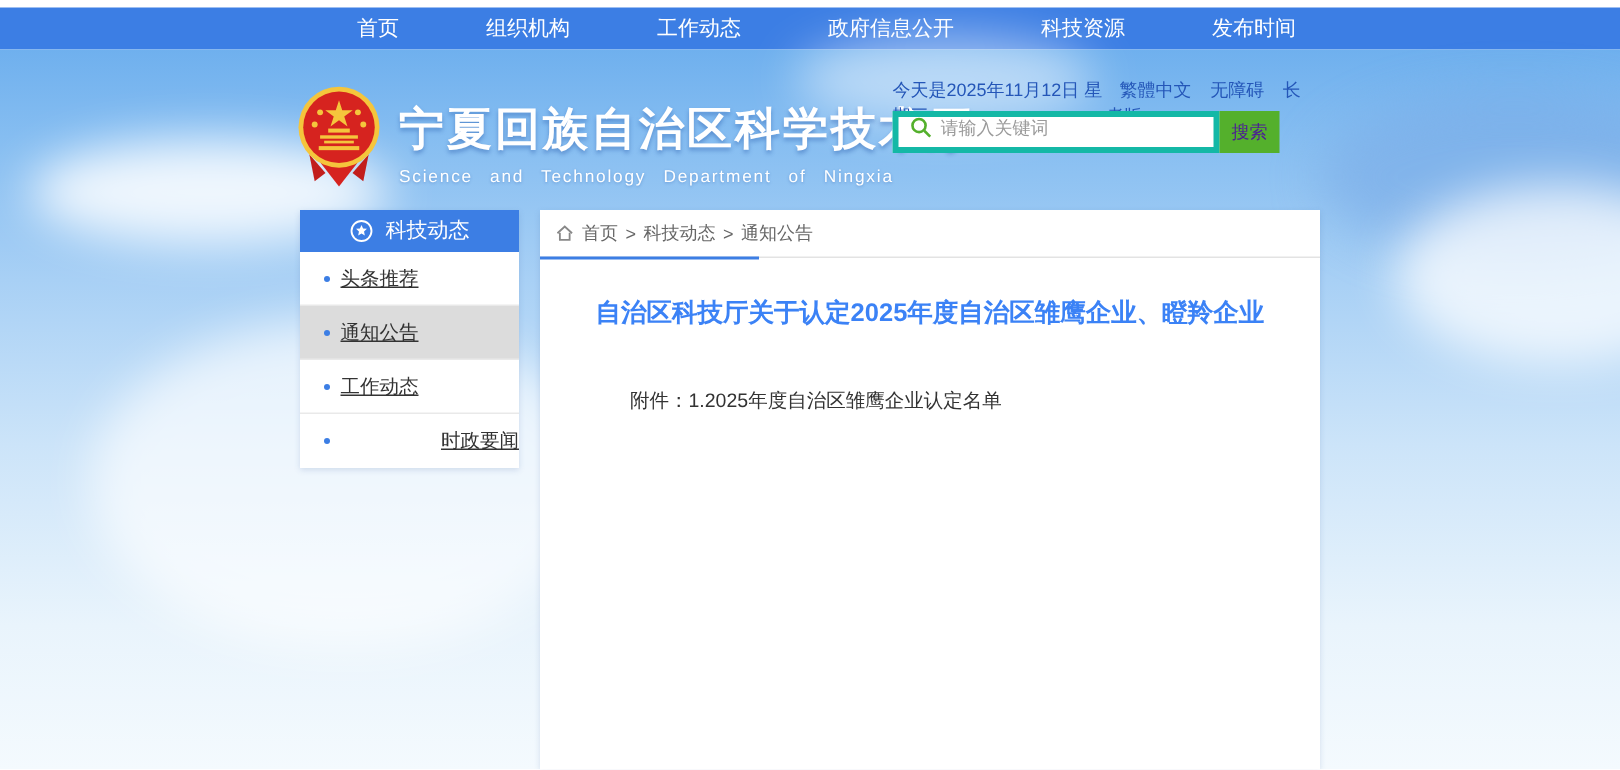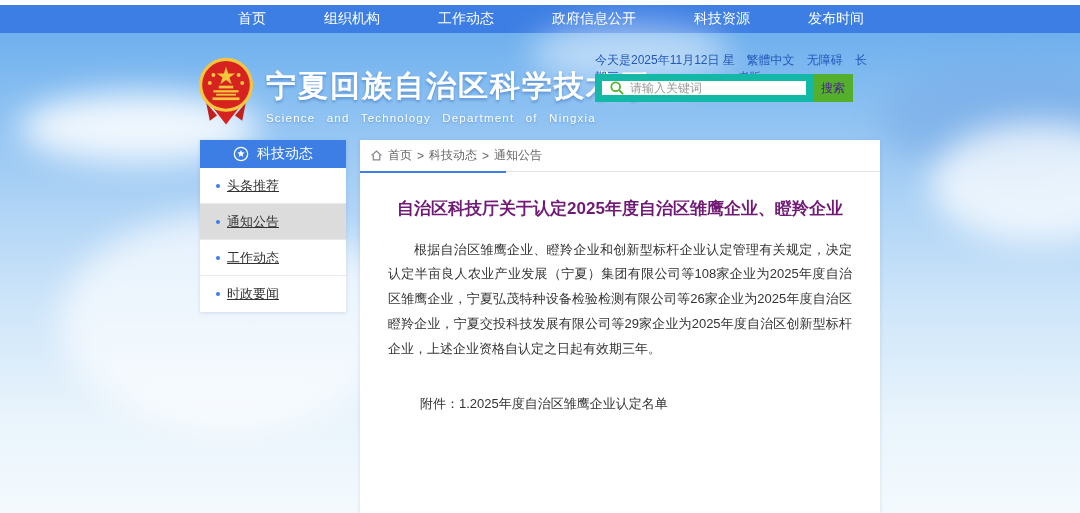--- a/index.html
+++ b/index.html
@@ -27,46 +27,46 @@
   .logo { position:absolute; left:197px; top:56px; width:58px; height:72px; }
   .titles { position:absolute; left:266px; top:66px; }
   .site-title { color:#fff; font-size:30px; font-weight:bold; letter-spacing:2px; white-space:nowrap;
                 text-shadow:0 2px 3px rgba(25,75,160,.4); }
   .site-subtitle { color:#fff; font-size:11.5px; letter-spacing:1.2px; word-spacing:7px; margin-top:5px;
                    text-shadow:0 1px 2px rgba(25,75,160,.35); white-space:nowrap; }
   .daterow { position:absolute; left:595px; top:52px; width:276px; display:flex; justify-content:space-between;
              font-size:12px; color:#2456B8; }
   .langlinks a { color:#2456B8; text-decoration:none; margin-left:9px; cursor:pointer; }
   .searchbar { position:absolute; left:595px; top:74px; width:258px; height:28px; display:flex; }
-  .searchbox { flex:1; background:#fff; display:flex; align-items:flex-start; padding:0 8px; border:7px solid #14b8a6; }
+  .searchbox { flex:1; background:#fff; display:flex; align-items:flex-start; padding:0 8px; border:4px solid #14b8a6; }
   .searchbox input { border:none; outline:none; flex:1; font-size:12px; color:#333; margin-left:6px;
                      font-family:"Liberation Sans","DejaVu Sans",sans-serif; }
   .searchbox input::placeholder { color:#9a9a9a; }
   .searchbtn { width:40px; background:#54B02C; color:#4c1d95; border:none; font-size:12px; cursor:pointer;
                font-family:Liberation Serif, serif; }
 
   
   .sidebar { position:absolute; left:200px; top:140px; width:146px; background:#fff;
              box-shadow:0 1px 4px rgba(60,100,160,.18); }
   .side-head { height:28px; background:#3C7EE4; color:#fff; display:flex; align-items:center;
                justify-content:center; gap:8px; font-size:14px; }
   .side-item { position:relative; height:36px; display:flex; align-items:center; padding-left:16px;
                font-size:13px; color:#333; border-bottom:1px solid #e9e9e9; cursor:pointer; background:#fff;text-decoration:underline; }
-  .side-item:last-child { border-bottom:none; }
+  .side-item:last-child { border-bottom:none;justify-content:space-between; }
   .side-item.active { background:#DCDCDC; }
   .dot { width:4px; height:4px; border-radius:50%; background:#3C7EE4; margin-right:7px; flex:0 0 auto; }
 
   
   .main { position:absolute; left:360px; top:140px; width:520px; height:373px; background:#fff;
           box-shadow:0 1px 4px rgba(60,100,160,.18); }
   .crumbrow { position:relative; height:32px; display:flex; align-items:center; gap:5px;
               padding-left:10px; font-size:12px; color:#666; border-bottom:1px solid #e3e3e3; }
   .crumbrow a { color:#666; text-decoration:none; cursor:pointer; }
   .crumbline { position:absolute; left:0; bottom:-2px; width:146px; height:2px; background:#3C7EE4; }
-  .art-title { margin:22px 30px 0; text-align:center; font-size:17px; font-weight:bold; color:#701a75; line-height:1.75; }
+  .art-title { margin:22px 30px 0; text-align:center; font-size:17px; font-weight:bold; color:#3b82f6; line-height:1.75; }
   .art-meta { margin-top:16px; text-align:center; font-size:12px; color:#666; }
   .art-meta span { margin:0 6px; }
   .art-body { margin:14px 28px 0; font-size:13px; color:#333; line-height:1.9; text-align:justify; }
   .art-body p { text-indent:2em; }
   .attach { margin:34px 0 0 60px; font-size:13px; color:#333; display:flex; }
   .attach-label { white-space:nowrap; }
   .attach-list { display:flex; flex-direction:column; gap:5px; }
   .attach-list a { color:#333; text-decoration:none; cursor:pointer; }
 </style>
 </head>
@@ -181,21 +181,20 @@
       <a>通知公告</a>
       <span class="crumbline"></span>
     </div>
 
     <h1 class="art-title">
       <span>自治区科技厅关于认定2025年度自治区雏鹰企业、瞪羚企业</span><br>
     </h1>
 
 
     <div class="art-body">
-      <p>根据自治区雏鹰企业、瞪羚企业和创新型标杆企业认定管理有关规定，决定认定半亩良人农业产业发展（宁夏）集团有限公司等108家企业为2025年度自治区雏鹰企业，宁夏弘茂特种设备检验检测有限公司等26家企业为2025年度自治区瞪羚企业，宁夏交投科技发展有限公司等29家企业为2025年度自治区创新型标杆企业，上述企业资格自认定之日起有效期三年。</p>
     </div>
 
     <div class="attach">
       <span class="attach-label">附件：</span>
       <span class="attach-list">
         <a>1.2025年度自治区雏鹰企业认定名单</a>
 
       </span>
     </div>
   </main>

